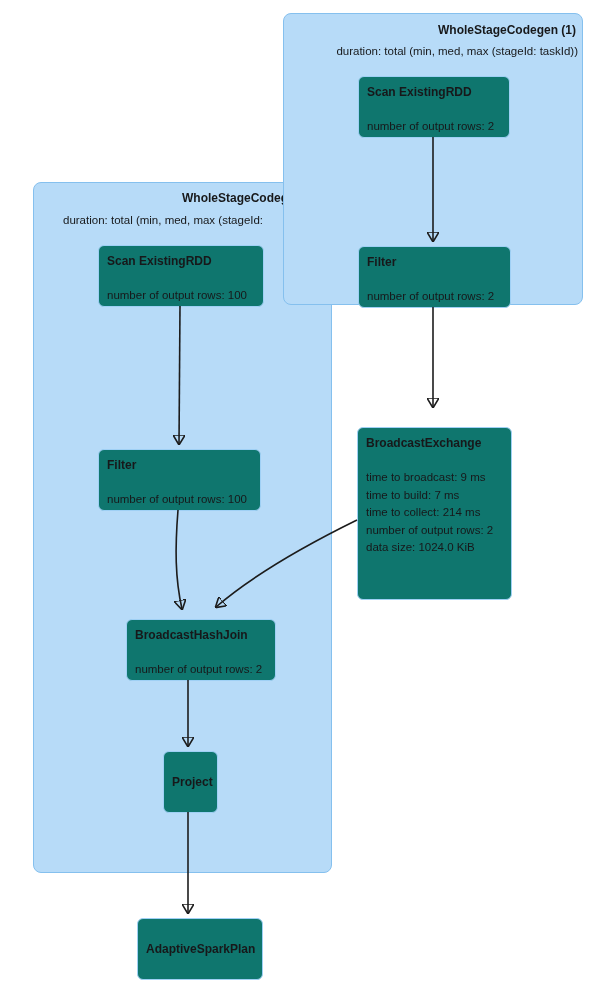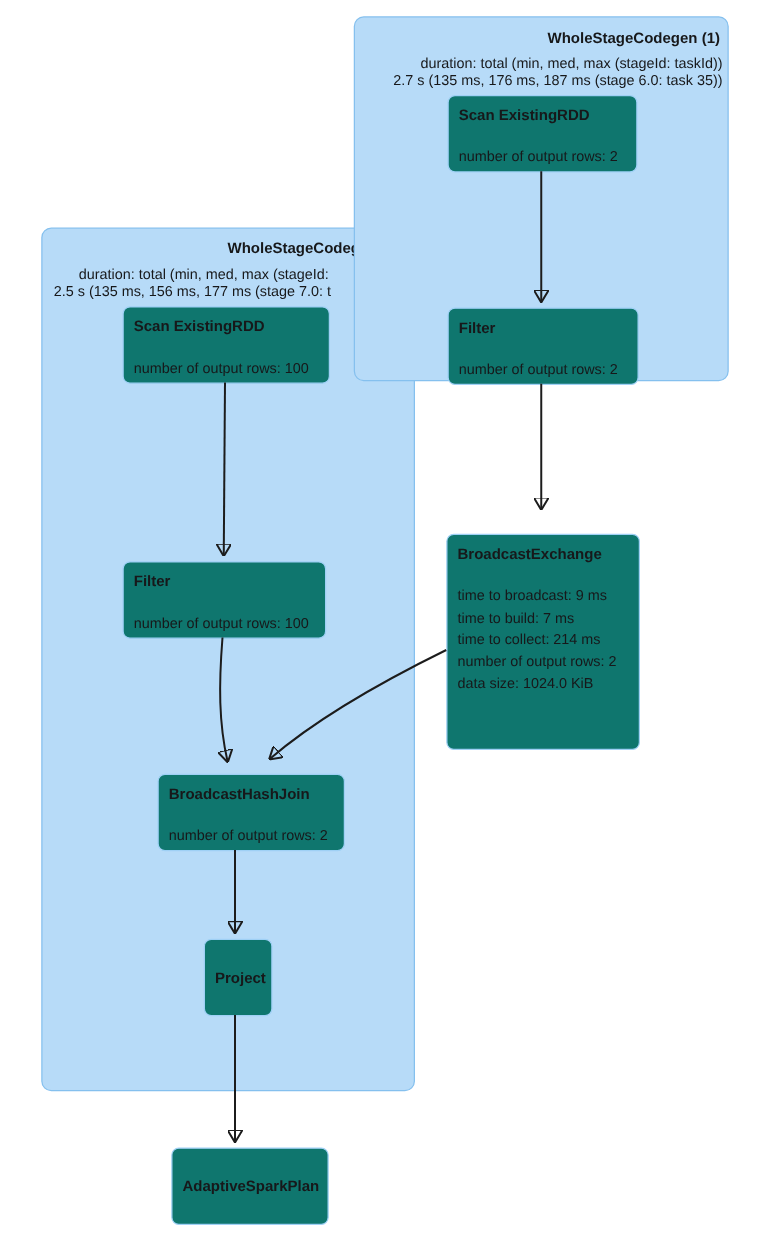--- a/index.html
+++ b/index.html
@@ -33,21 +33,20 @@
   .edges path, .edges line { stroke:#1c1c1c; stroke-width:1.6; fill:none; }
 </style>
 </head>
 <body>
 
 <div class="canvas">
 
   <div class="cluster" style="left:33px; top:182px; width:299px; height:691px; z-index:10;">
     <div class="cluster-title" style="left:148px; top:8px;">WholeStageCodeg</div>
     <div class="cluster-duration" style="left:29px; top:31px;">duration: total (min, med, max (stageId:</div>
-    <div class="cluster-duration" style="left:9px; top:45px;">2.5 s (135 ms, 156 ms, 177 ms (stage 7.0: t</div>
 
     <div class="node" style="left:64px; top:62px; width:166px; height:62px;">
       <div class="node-name">Scan ExistingRDD</div>
       <div class="node-metrics">
         <div class="metric">number of output rows: 100</div>
       </div>
     </div>
 
     <div class="node" style="left:64px; top:266px; width:163px; height:62px;">
       <div class="node-name">Filter</div>
@@ -64,21 +63,20 @@
     </div>
 
     <div class="node center" style="left:129px; top:568px; width:55px; height:62px;">
       <div class="node-name">Project</div>
     </div>
   </div>
 
   <div class="cluster" style="left:283px; top:13px; width:300px; height:292px; z-index:20;">
     <div class="cluster-title" style="right:6px; top:9px;">WholeStageCodegen (1)</div>
     <div class="cluster-duration" style="right:4px; top:31px;text-align:right;">duration: total (min, med, max (stageId: taskId))</div>
-    <div class="cluster-duration" style="right:4px; top:45px;">2.7 s (135 ms, 176 ms, 187 ms (stage 6.0: task 35))</div>
 
     <div class="node" style="left:74px; top:62px; width:152px; height:62px;">
       <div class="node-name">Scan ExistingRDD</div>
       <div class="node-metrics">
         <div class="metric">number of output rows: 2</div>
       </div>
     </div>
 
     <div class="node" style="left:74px; top:232px; width:153px; height:62px;">
       <div class="node-name">Filter</div>

